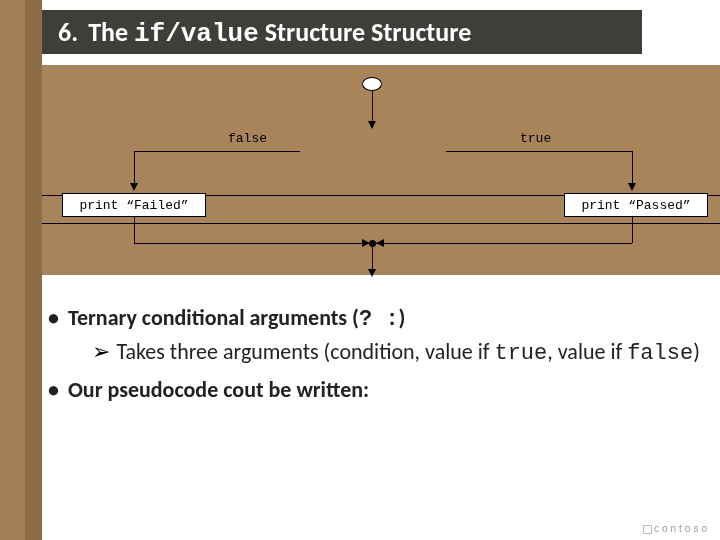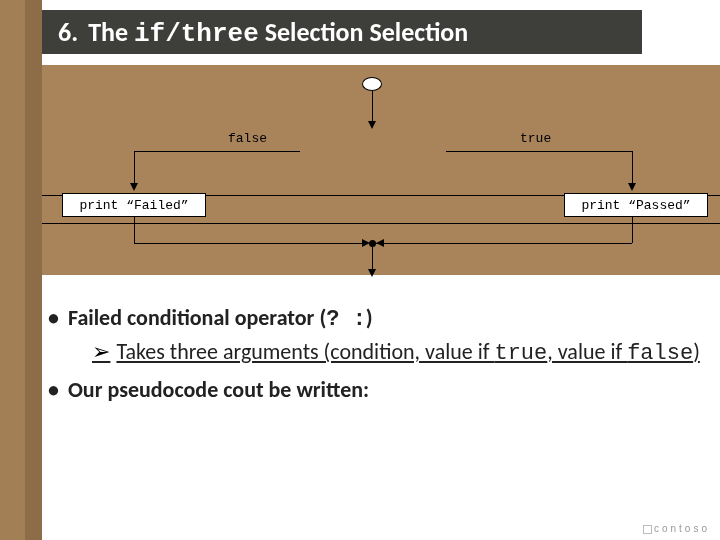--- a/index.html
+++ b/index.html
@@ -173,21 +173,20 @@
     font-weight: 700;
   }
   .bullet1 .bdot { margin-right: 4px; }
   .bullet1 .code { font-family: "Courier New", monospace; }
   .sub {
     margin: 4px 0 10px 50px;
     font-size: 22px;
     font-weight: 400;
     text-indent: -22px;
     padding-left: 22px;
-    text-decoration: underline;
   }
   .sub .tri { color: #000; margin-right: 6px; }
   .sub .code { font-family: "Courier New", monospace; }
   .code-line {
     margin: 2px 0 0 78px;
     font-family: "Courier New", monospace;
     font-weight: 700;
     font-size: 22px;
     text-indent: -36px;
     padding-left: 36px;
@@ -205,22 +204,22 @@
 </style>
 </head>
 <body>
 
 <div class="left-stripe"></div>
 
 <div class="title-bar">
   <span class="title-idx">6.</span>
   <span class="title-main">
     <span>The</span>
-    <span class="title-code">if/three</span>
-    <span>Selection Selection</span>
+    <span class="title-code">if/value</span>
+    <span>Structure Structure</span>
   </span>
 </div>
 
 <div class="diagram-area">
   <div class="row-line1"></div>
   <div class="row-line2"></div>
 
   <div class="start-circle"></div>
   <div class="v-line-top"></div>
   <div class="arrow-down"></div>
@@ -250,21 +249,21 @@
   <div class="arr-merge-l"></div>
   <div class="arr-merge-r"></div>
   <div class="merge-dot"></div>
   <div class="v-final"></div>
   <div class="arr-final"></div>
 </div>
 
 <div class="text-area">
   <div class="bullet1">
     <span class="bdot">•</span>
-    <span>Failed conditional operator (</span><span class="code">? :</span><span>)</span>
+    <span>Ternary conditional arguments (</span><span class="code">? :</span><span>)</span>
   </div>
   <div class="sub">
     <span class="tri">➢</span><span>Takes three arguments (condition, value if </span><span class="code">true</span><span>, value if </span><span class="code">false</span><span>)</span>
   </div>
   <div class="bullet1">
     <span class="bdot">•</span>
     <span>Our pseudocode cout be written:</span>
   </div>
 </div>
 

